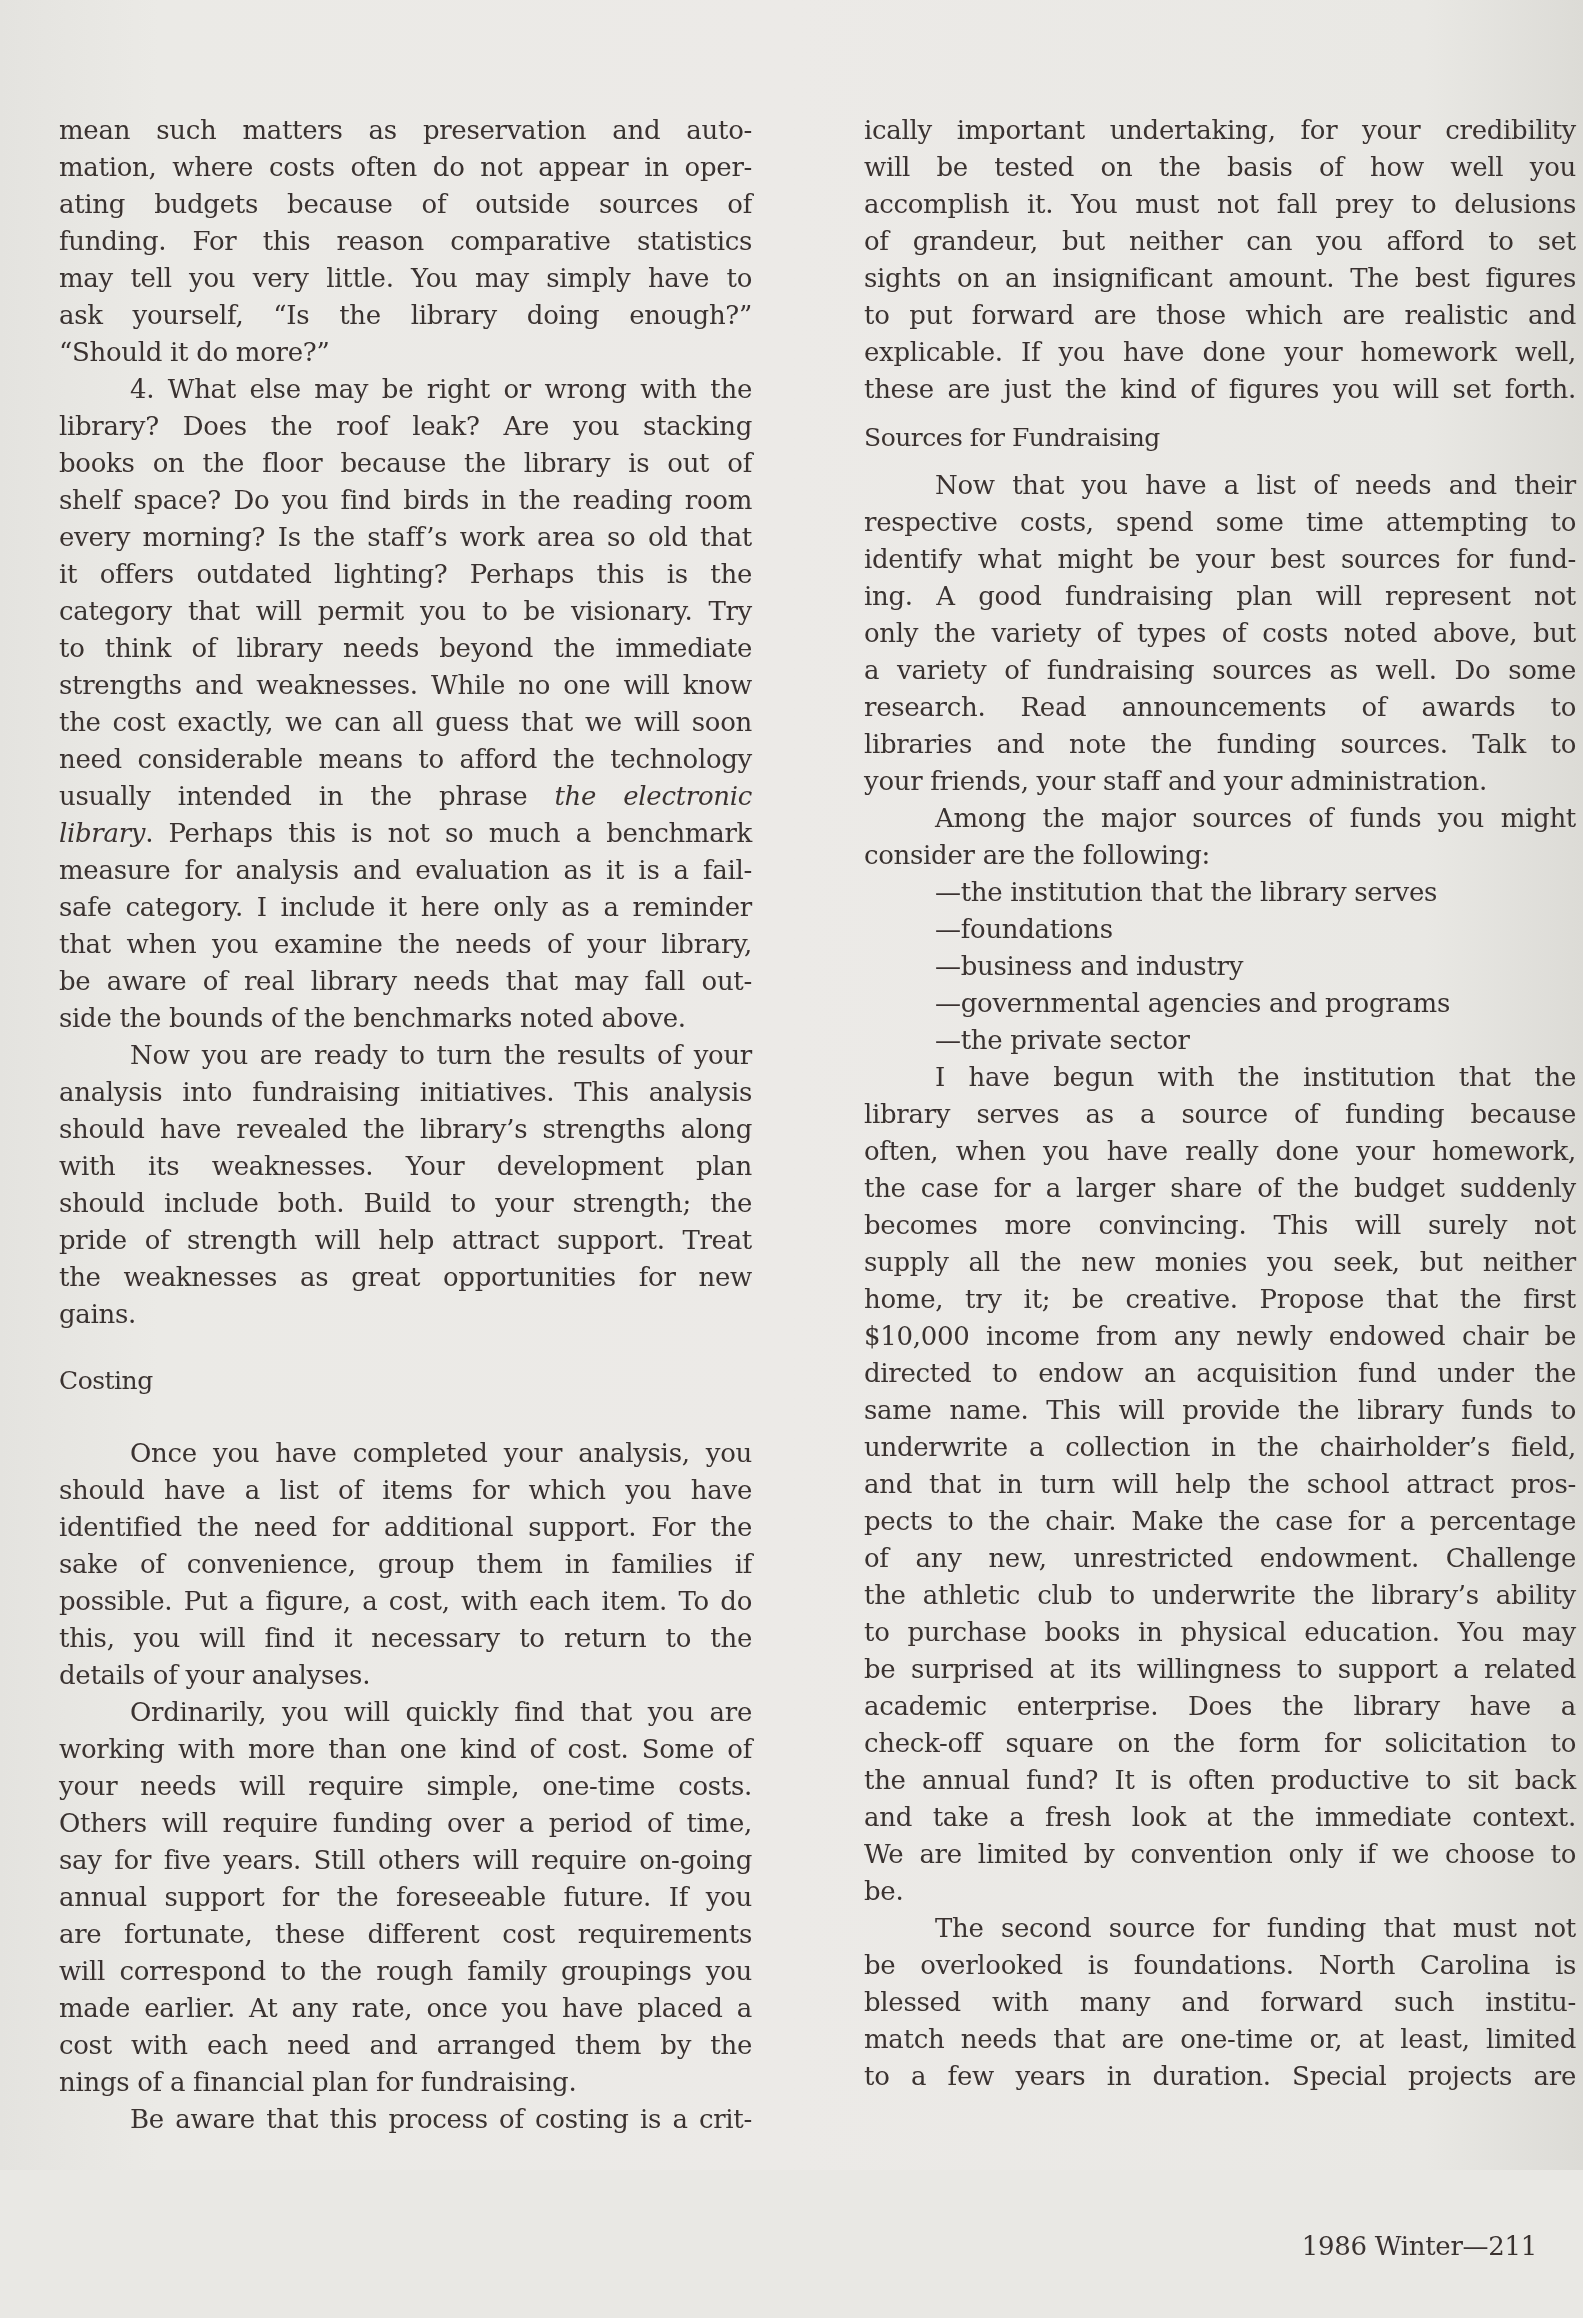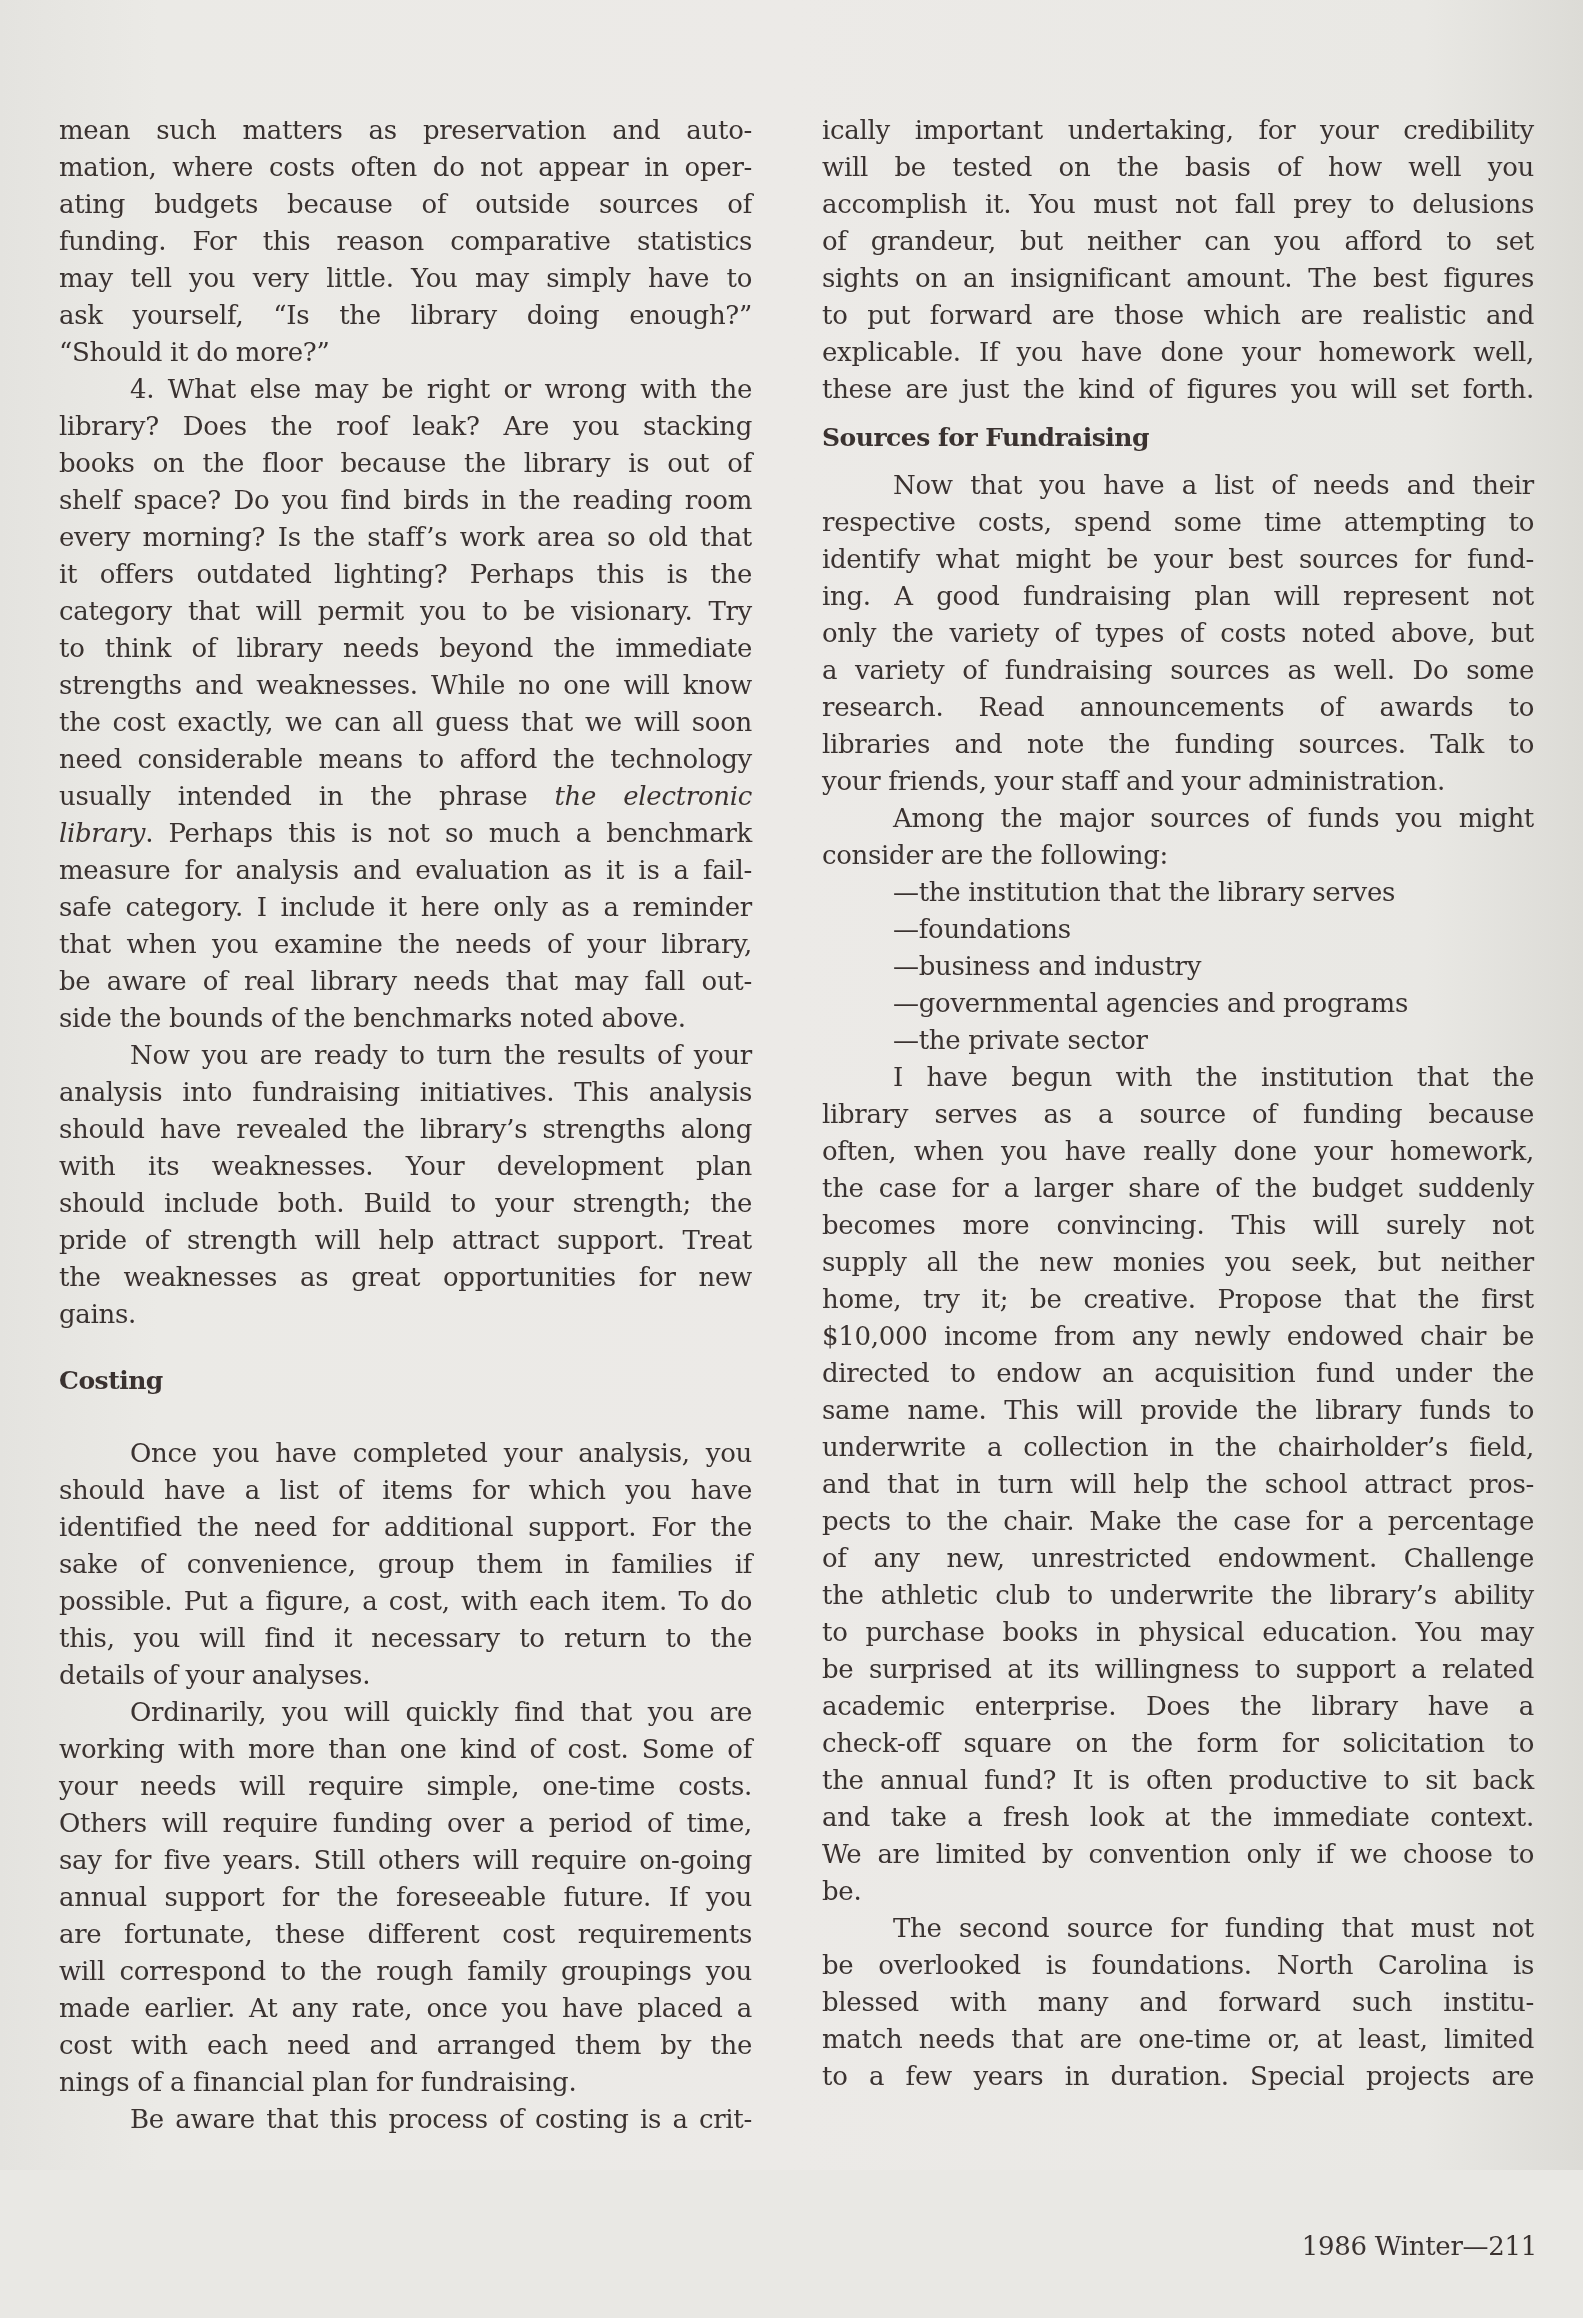--- a/index.html
+++ b/index.html
@@ -17,34 +17,34 @@
   }
   .col {
     position: absolute;
     top: 112px;
     font-size: 26px;
     line-height: 37px;
     text-align: justify;
     letter-spacing: -0.3px;
   }
   .col.left { left: 59px; width: 693px; }
-  .col.right { left: 822px; width: 712px; }
+  .col.right { left: 864px; width: 712px; }
   .line {
     display: block;
     height: 37px;
     white-space: nowrap;
     text-align-last: justify;
     overflow: visible;
   }
   .line.last { text-align-last: left; }
   .line.indent { padding-left: 71px; }
   .line.list { padding-left: 71px; text-align-last: left; }
   .heading {
     display: block;
-    font-weight: bold;
+    font-weight: normal;
     font-size: 25px;
     height: 37px;
     letter-spacing: -0.5px;
   }
   .gap-s { display: block; height: 28.5px; }
   .gap-m { display: block; height: 36px; }
   i { }
   .footer {
     position: absolute;
     right: 46px; top: 2231px;

